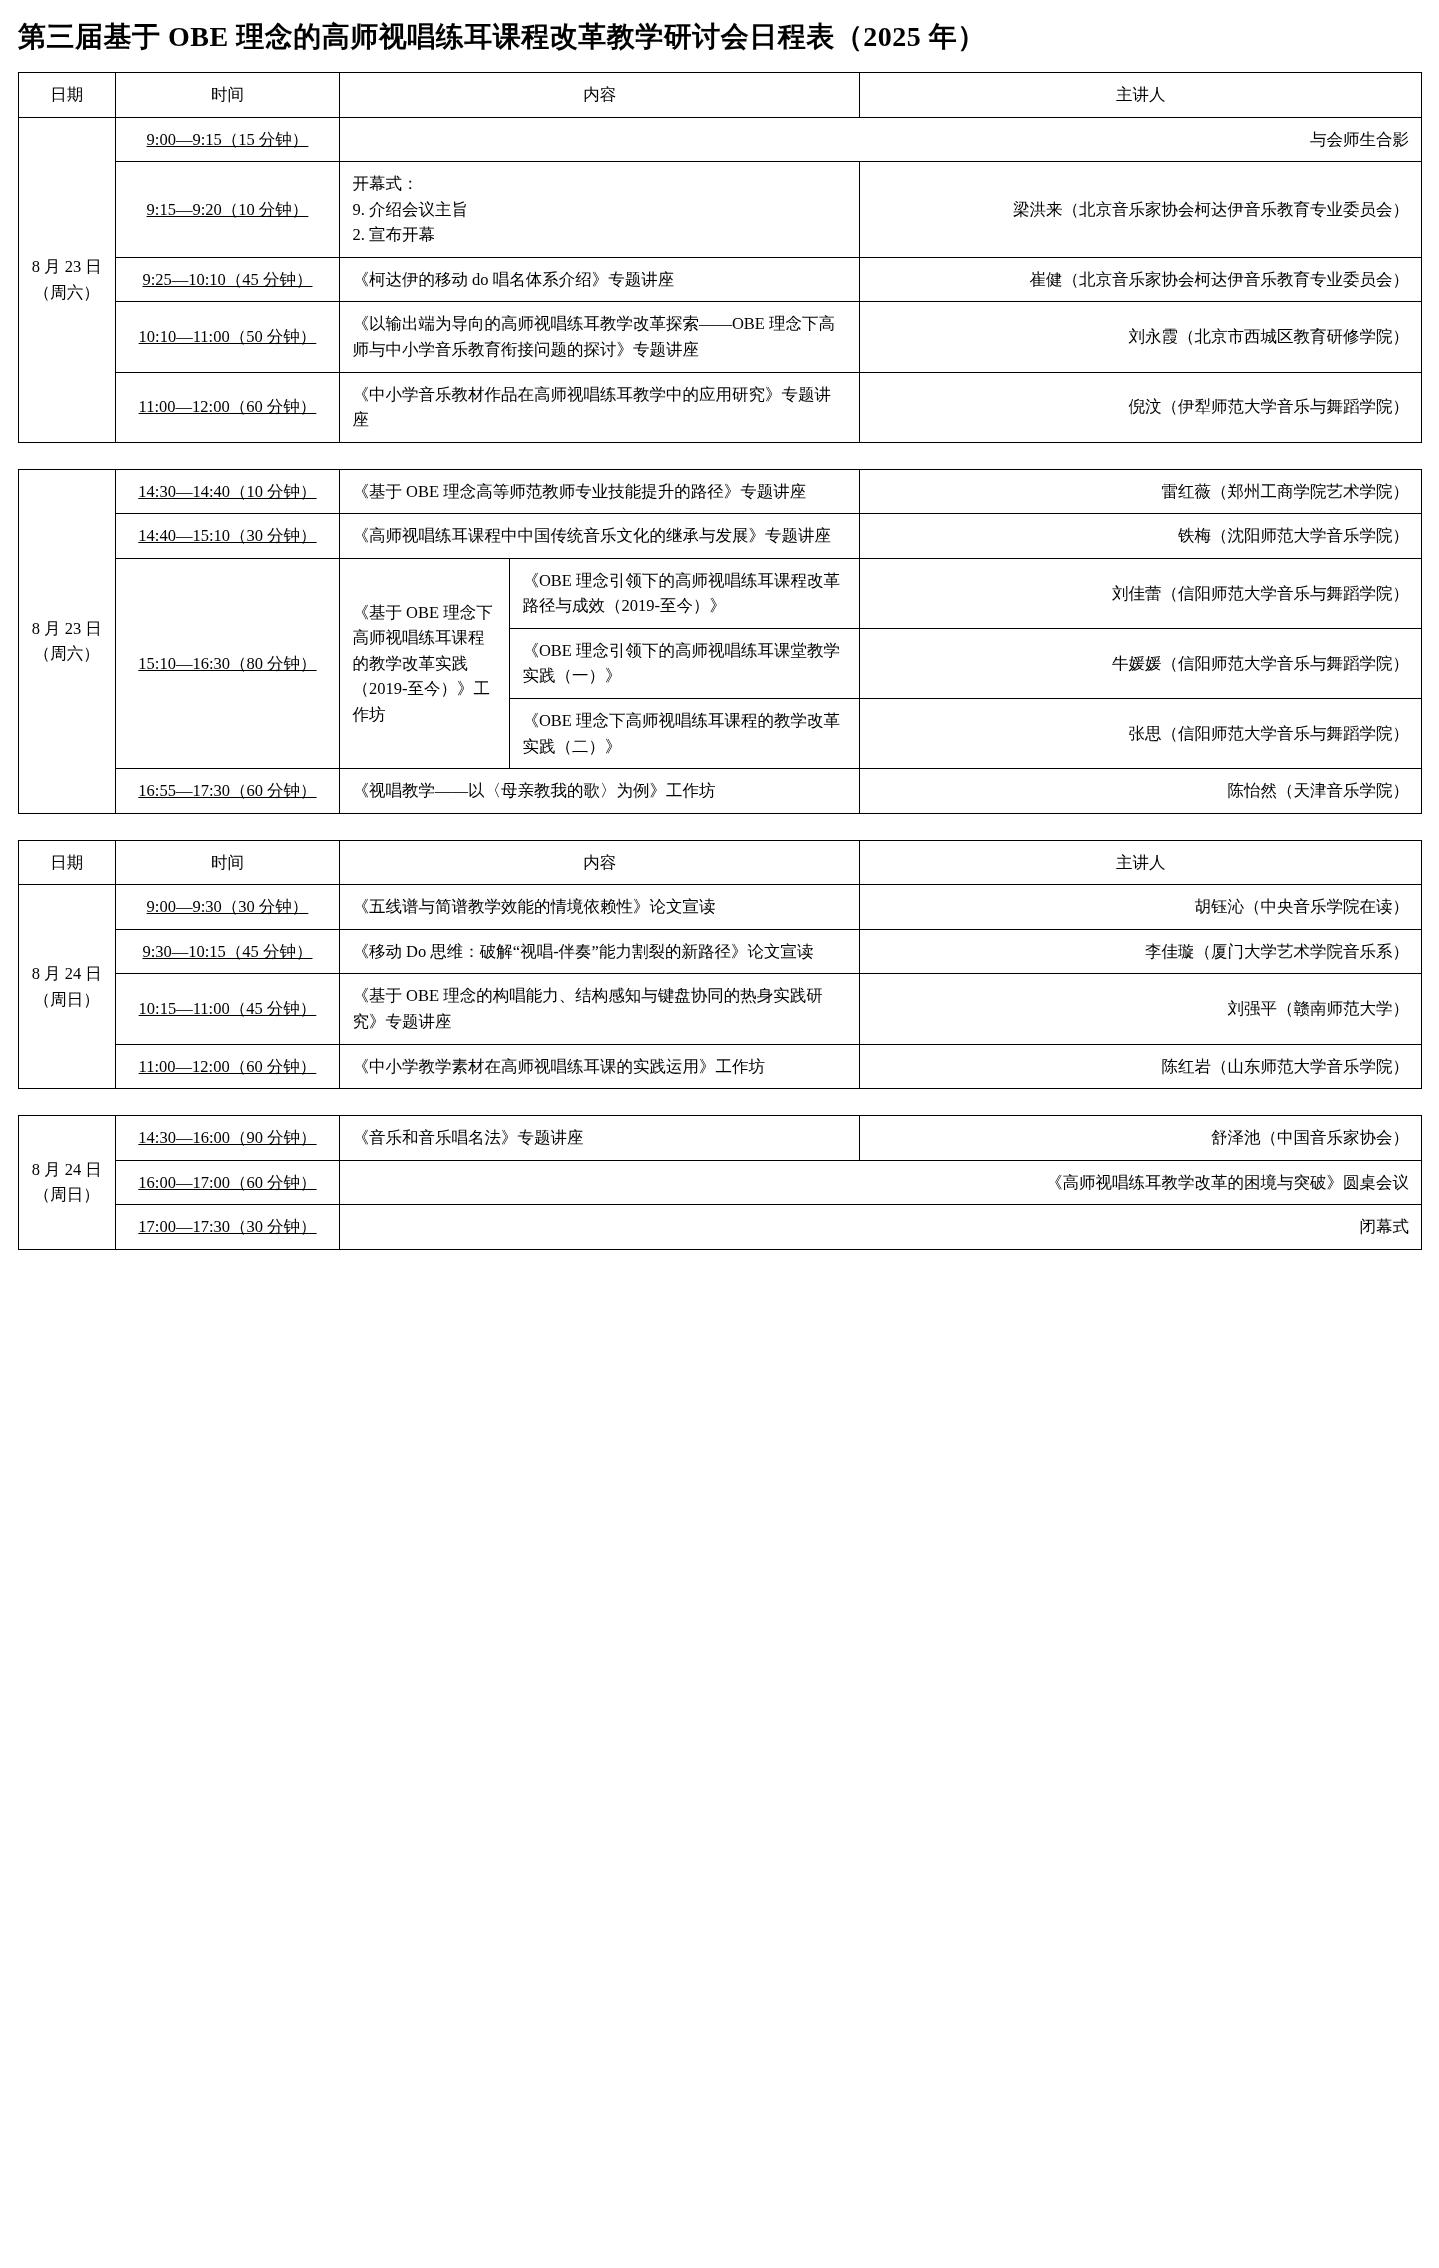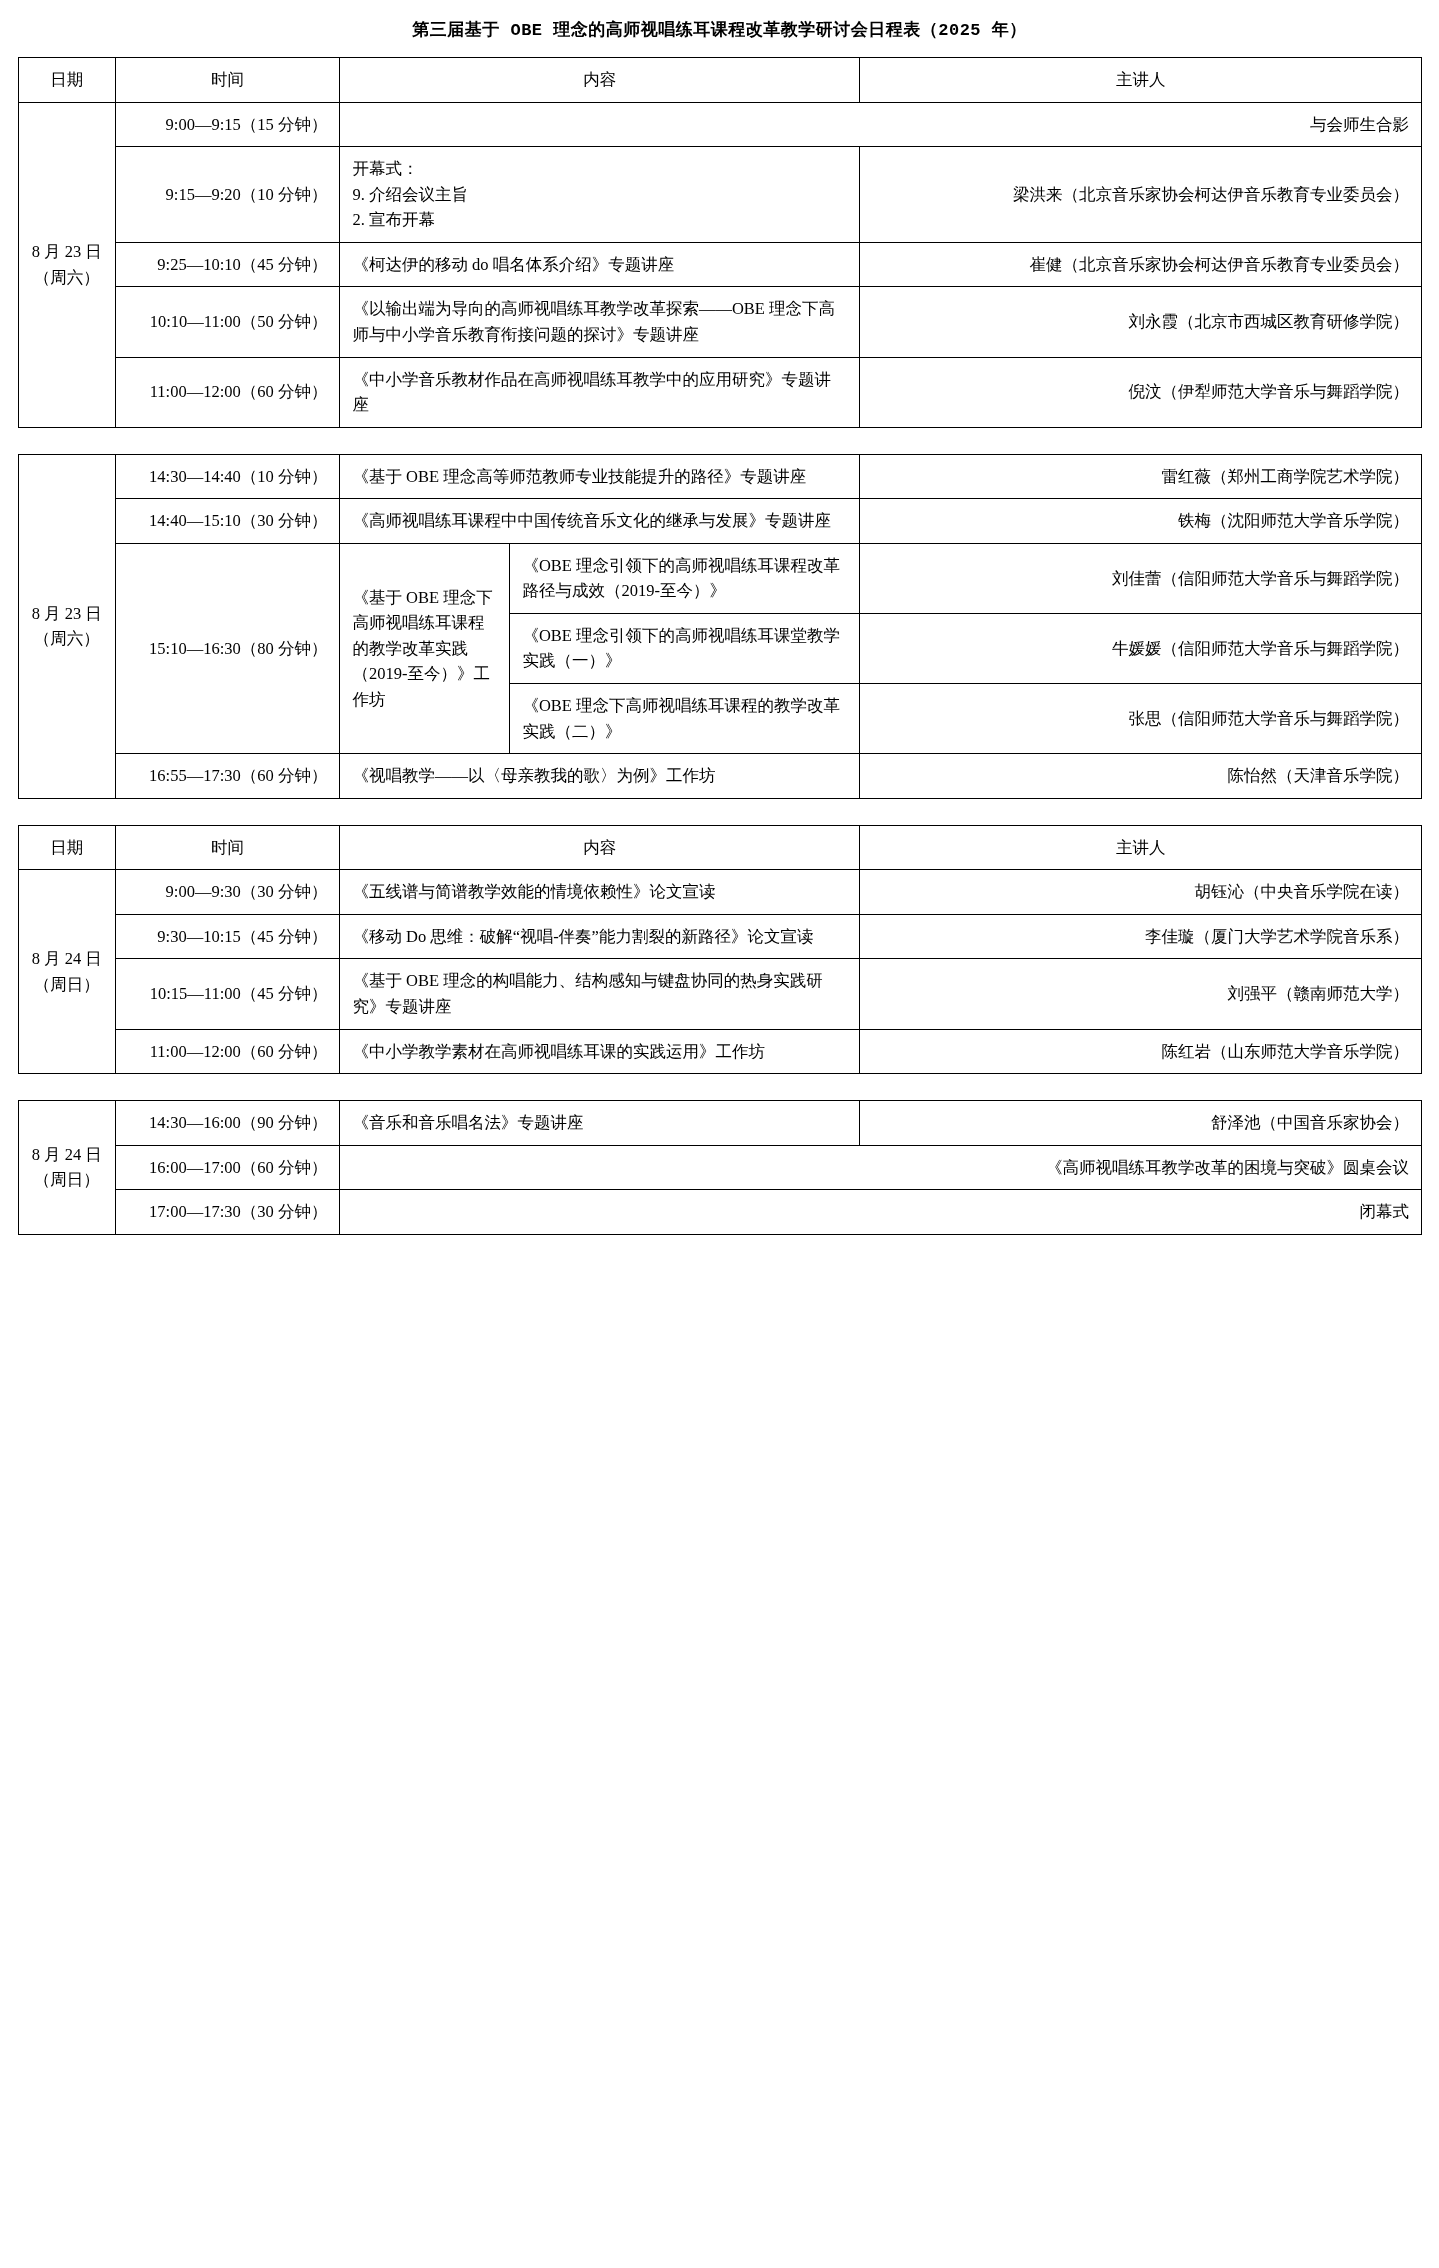--- a/index.html
+++ b/index.html
@@ -11,26 +11,25 @@
     width: 1439px;
     font-family: "Liberation Serif", "DejaVu Serif", serif;
     color: #000000;
   }
   .page {
     width: 1439px;
     box-sizing: border-box;
     padding: 14px 18px 20px 18px;
   }
   .doc-title {
-    text-align: center;
-    font-size: 17px;
+    font-size: 28px;
     font-weight: bold;
     letter-spacing: 0.5px;
     margin: 4px 0 16px 0;
-    font-family: Liberation Mono, monospace;
+    font-family: Liberation Serif, serif;
   }
   table.sched {
     border-collapse: collapse;
     width: 1404px;
     margin: 0 auto 0 auto;
     table-layout: fixed;
   }
   table.sched td, table.sched th {
     border: 1px solid #000000;
     vertical-align: middle;
@@ -46,23 +45,24 @@
     font-size: 18px;
     padding: 11px 6px;
   }
   .c-date {
     text-align: center;
     font-weight: bold;
     font-size: 17px;
     line-height: 2.2;
   }
   .c-time {
-    text-align: right;
+    text-align: center;
     white-space: nowrap;
     font-size: 16px;
+    text-decoration: underline;
   }
   .c-content {
     text-align: left;
   }
   .c-content.center {
     text-align: right;
   }
   .c-speaker {
     text-align: right;
   }

